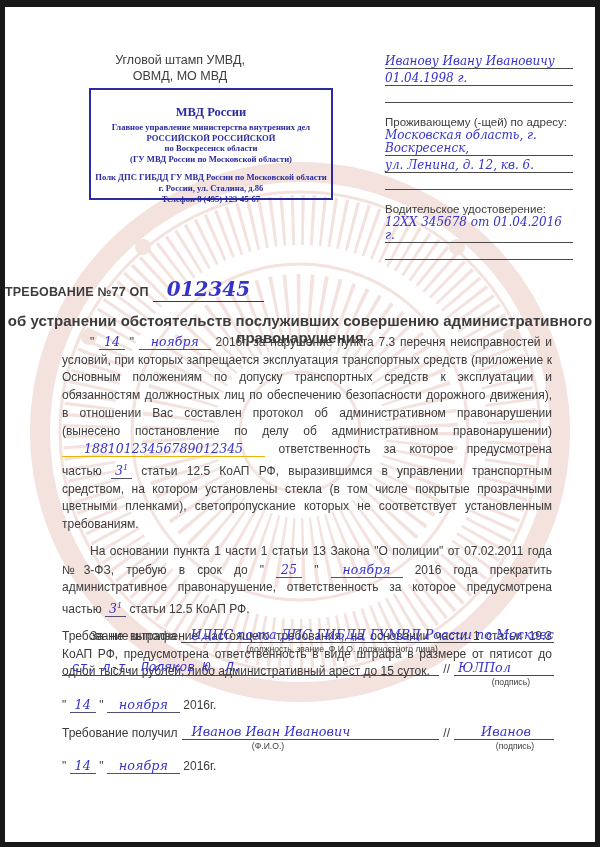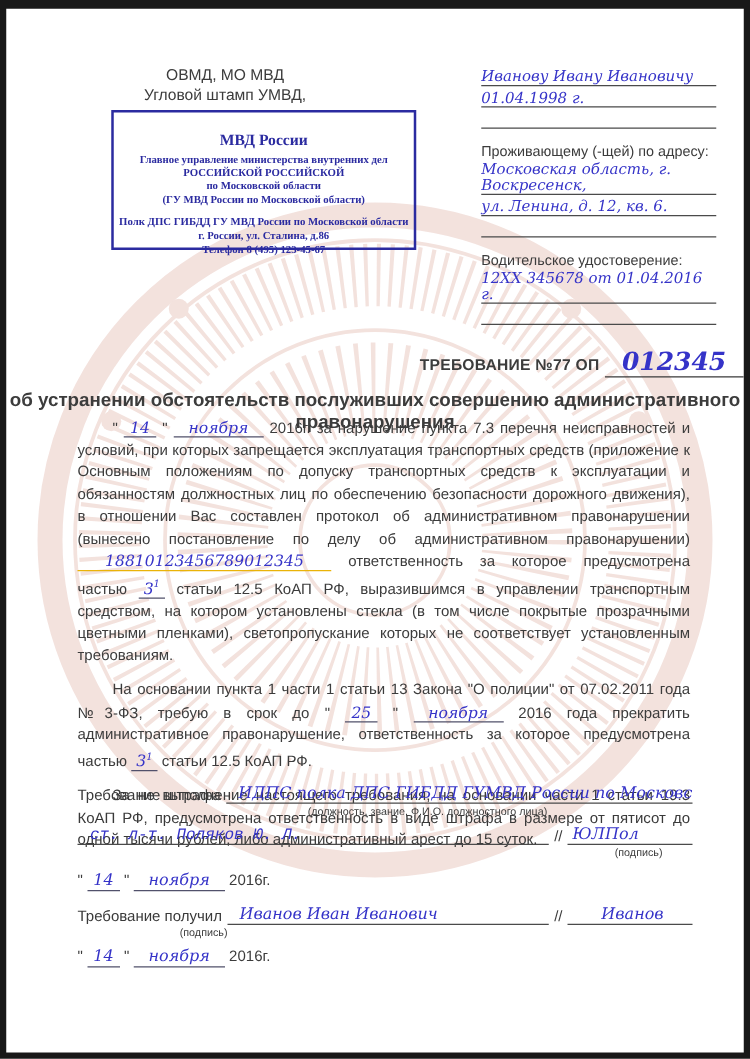--- a/index.html
+++ b/index.html
@@ -59,21 +59,21 @@
     border-bottom:1px solid #4a4a4a;
     min-height:13px;line-height:13px;
     margin-bottom:3px;
     font-size:12px;
   }
   .r-group{margin-bottom:13px;}
 
   
   .title-row{
     left:0;top:270px;width:590px;
-    text-align:right;color:#3c3c3c;
+    text-align:left;color:#3c3c3c;
   }
   .title-main{font-size:12.5px;font-weight:bold;letter-spacing:.2px;}
   .title-num{
     font-size:20px;font-weight:bold;
     border-bottom:1.5px solid #3a3a3a;
     padding:0 14px;margin-left:4px;
   }
   .subtitle{
     left:0;top:305px;width:590px;
     text-align:center;font-size:15px;font-weight:bold;color:#3c3c3c;
@@ -130,29 +130,29 @@
       <circle cx="216" cy="178" r="8"></circle>
       <circle cx="374" cy="178" r="8"></circle>
       <circle cx="138" cy="240" r="8"></circle>
       <circle cx="452" cy="240" r="8"></circle>
       <circle cx="84" cy="330" r="8"></circle>
       <circle cx="506" cy="330" r="8"></circle>
     </g>
   </svg>
 
   <div class="layer corner-note">
+    <div>Угловой штамп УМВД,</div>
     <div>ОВМД, МО МВД</div>
-    <div>Угловой штамп УМВД,</div>
   </div>
 
   <div class="layer stamp-box">
     <div class="s-org">МВД России</div>
     <div class="s-line">Главное управление министерства внутренних дел</div>
     <div class="s-line">РОССИЙСКОЙ РОССИЙСКОЙ</div>
-    <div class="s-line">по Московской области</div>
+    <div class="s-line">по Воскресенск области</div>
     <div class="s-line">(ГУ МВД России по Московской области)</div>
     <div class="s-gap"></div>
     <div class="s-unit">Полк ДПС ГИБДД ГУ МВД России по Московской области</div>
     <div class="s-unit">г. России, ул. Сталина, д.86</div>
     <div class="s-unit">Телефон 8 (495) 123-45-67</div>
   </div>
 
   <div class="layer recipient">
     <div class="r-group">
       <div class="r-line">
@@ -219,20 +219,21 @@
       <span class="print">2016г.</span>
     </div>
 
     <div class="sig-row">
       <span class="sig-label">Требование получил</span>
       <span class="line-fill hand sig-name" style="max-width:292px;">Иванов Иван Иванович</span>
       <span class="dslash print">//</span>
       <span class="line-fixed hand sig-script" style="width:96px;text-align:center;">Иванов</span>
     </div>
     <div class="sig-row">
+      <span class="hint" style="flex:1;text-align:center;padding-left:60px;">(Ф.И.О.)</span>
       <span class="hint" style="width:120px;text-align:right;padding-right:20px;">(подпись)</span>
     </div>
 
     <div class="date-row" style="margin-top:7px;">
       <span class="print">"</span>
       <span class="hand fill-day">14</span>
       <span class="print">"</span>
       <span class="hand fill">ноября</span>
       <span class="print">2016г.</span>
     </div>

